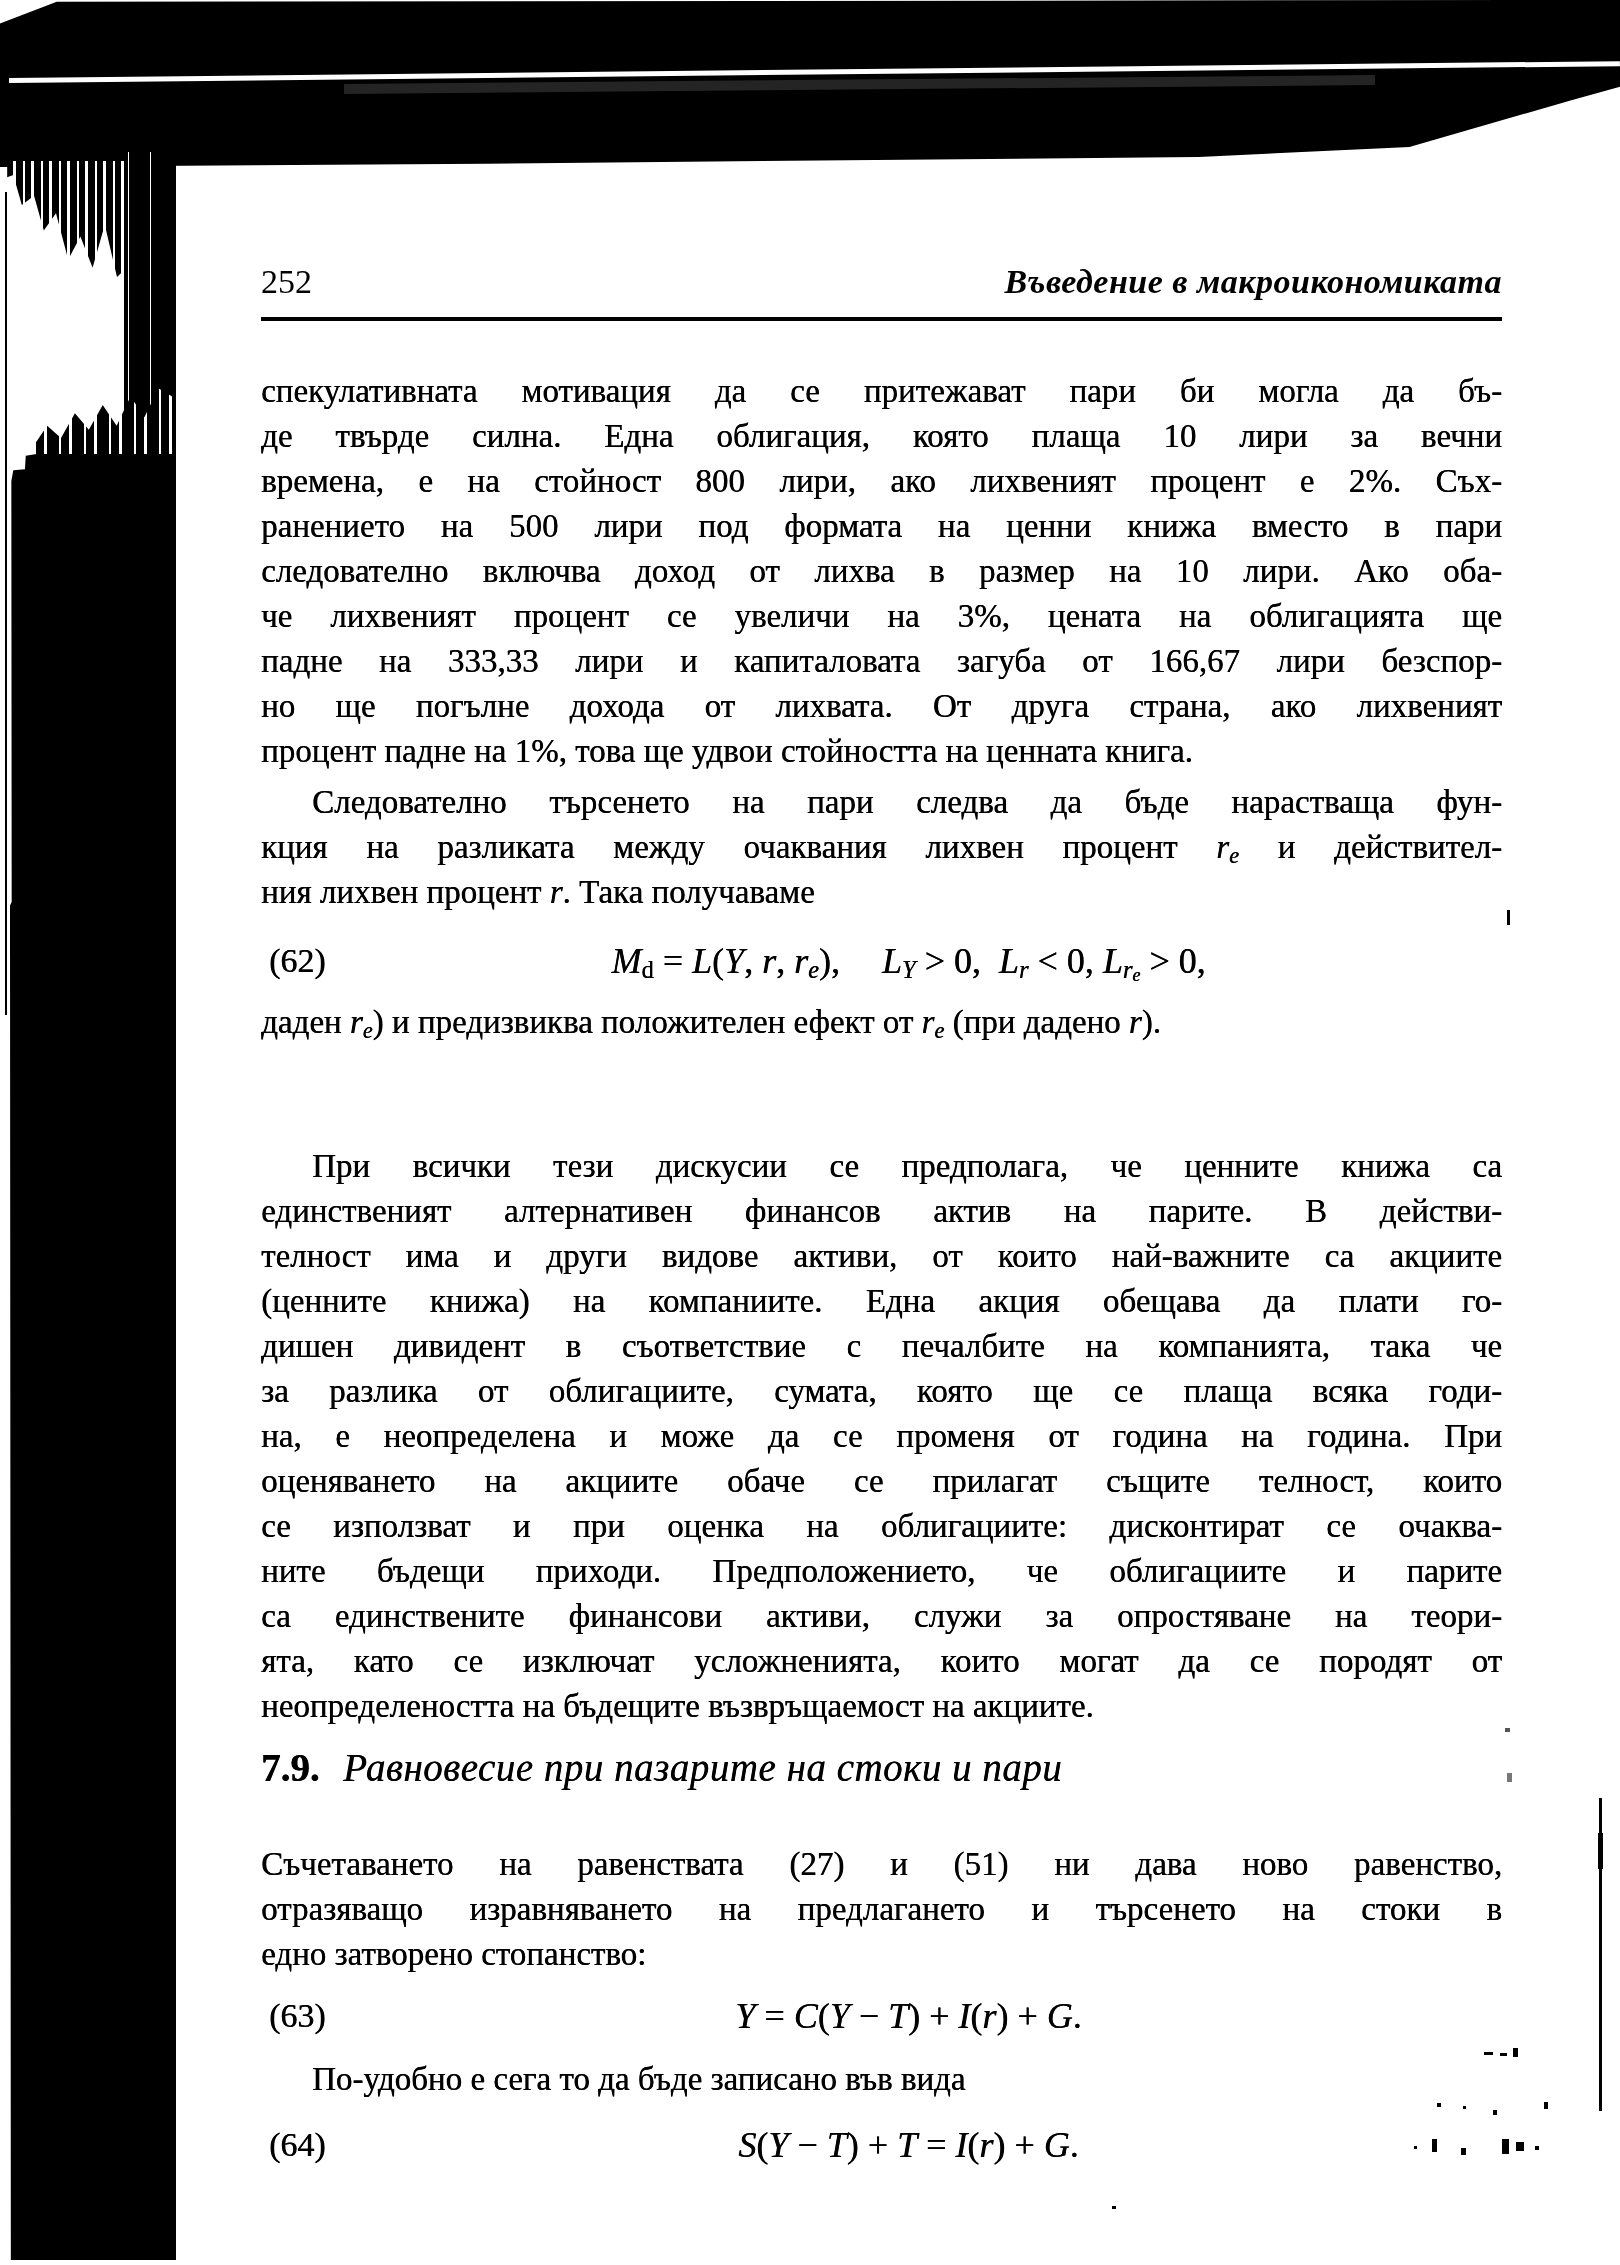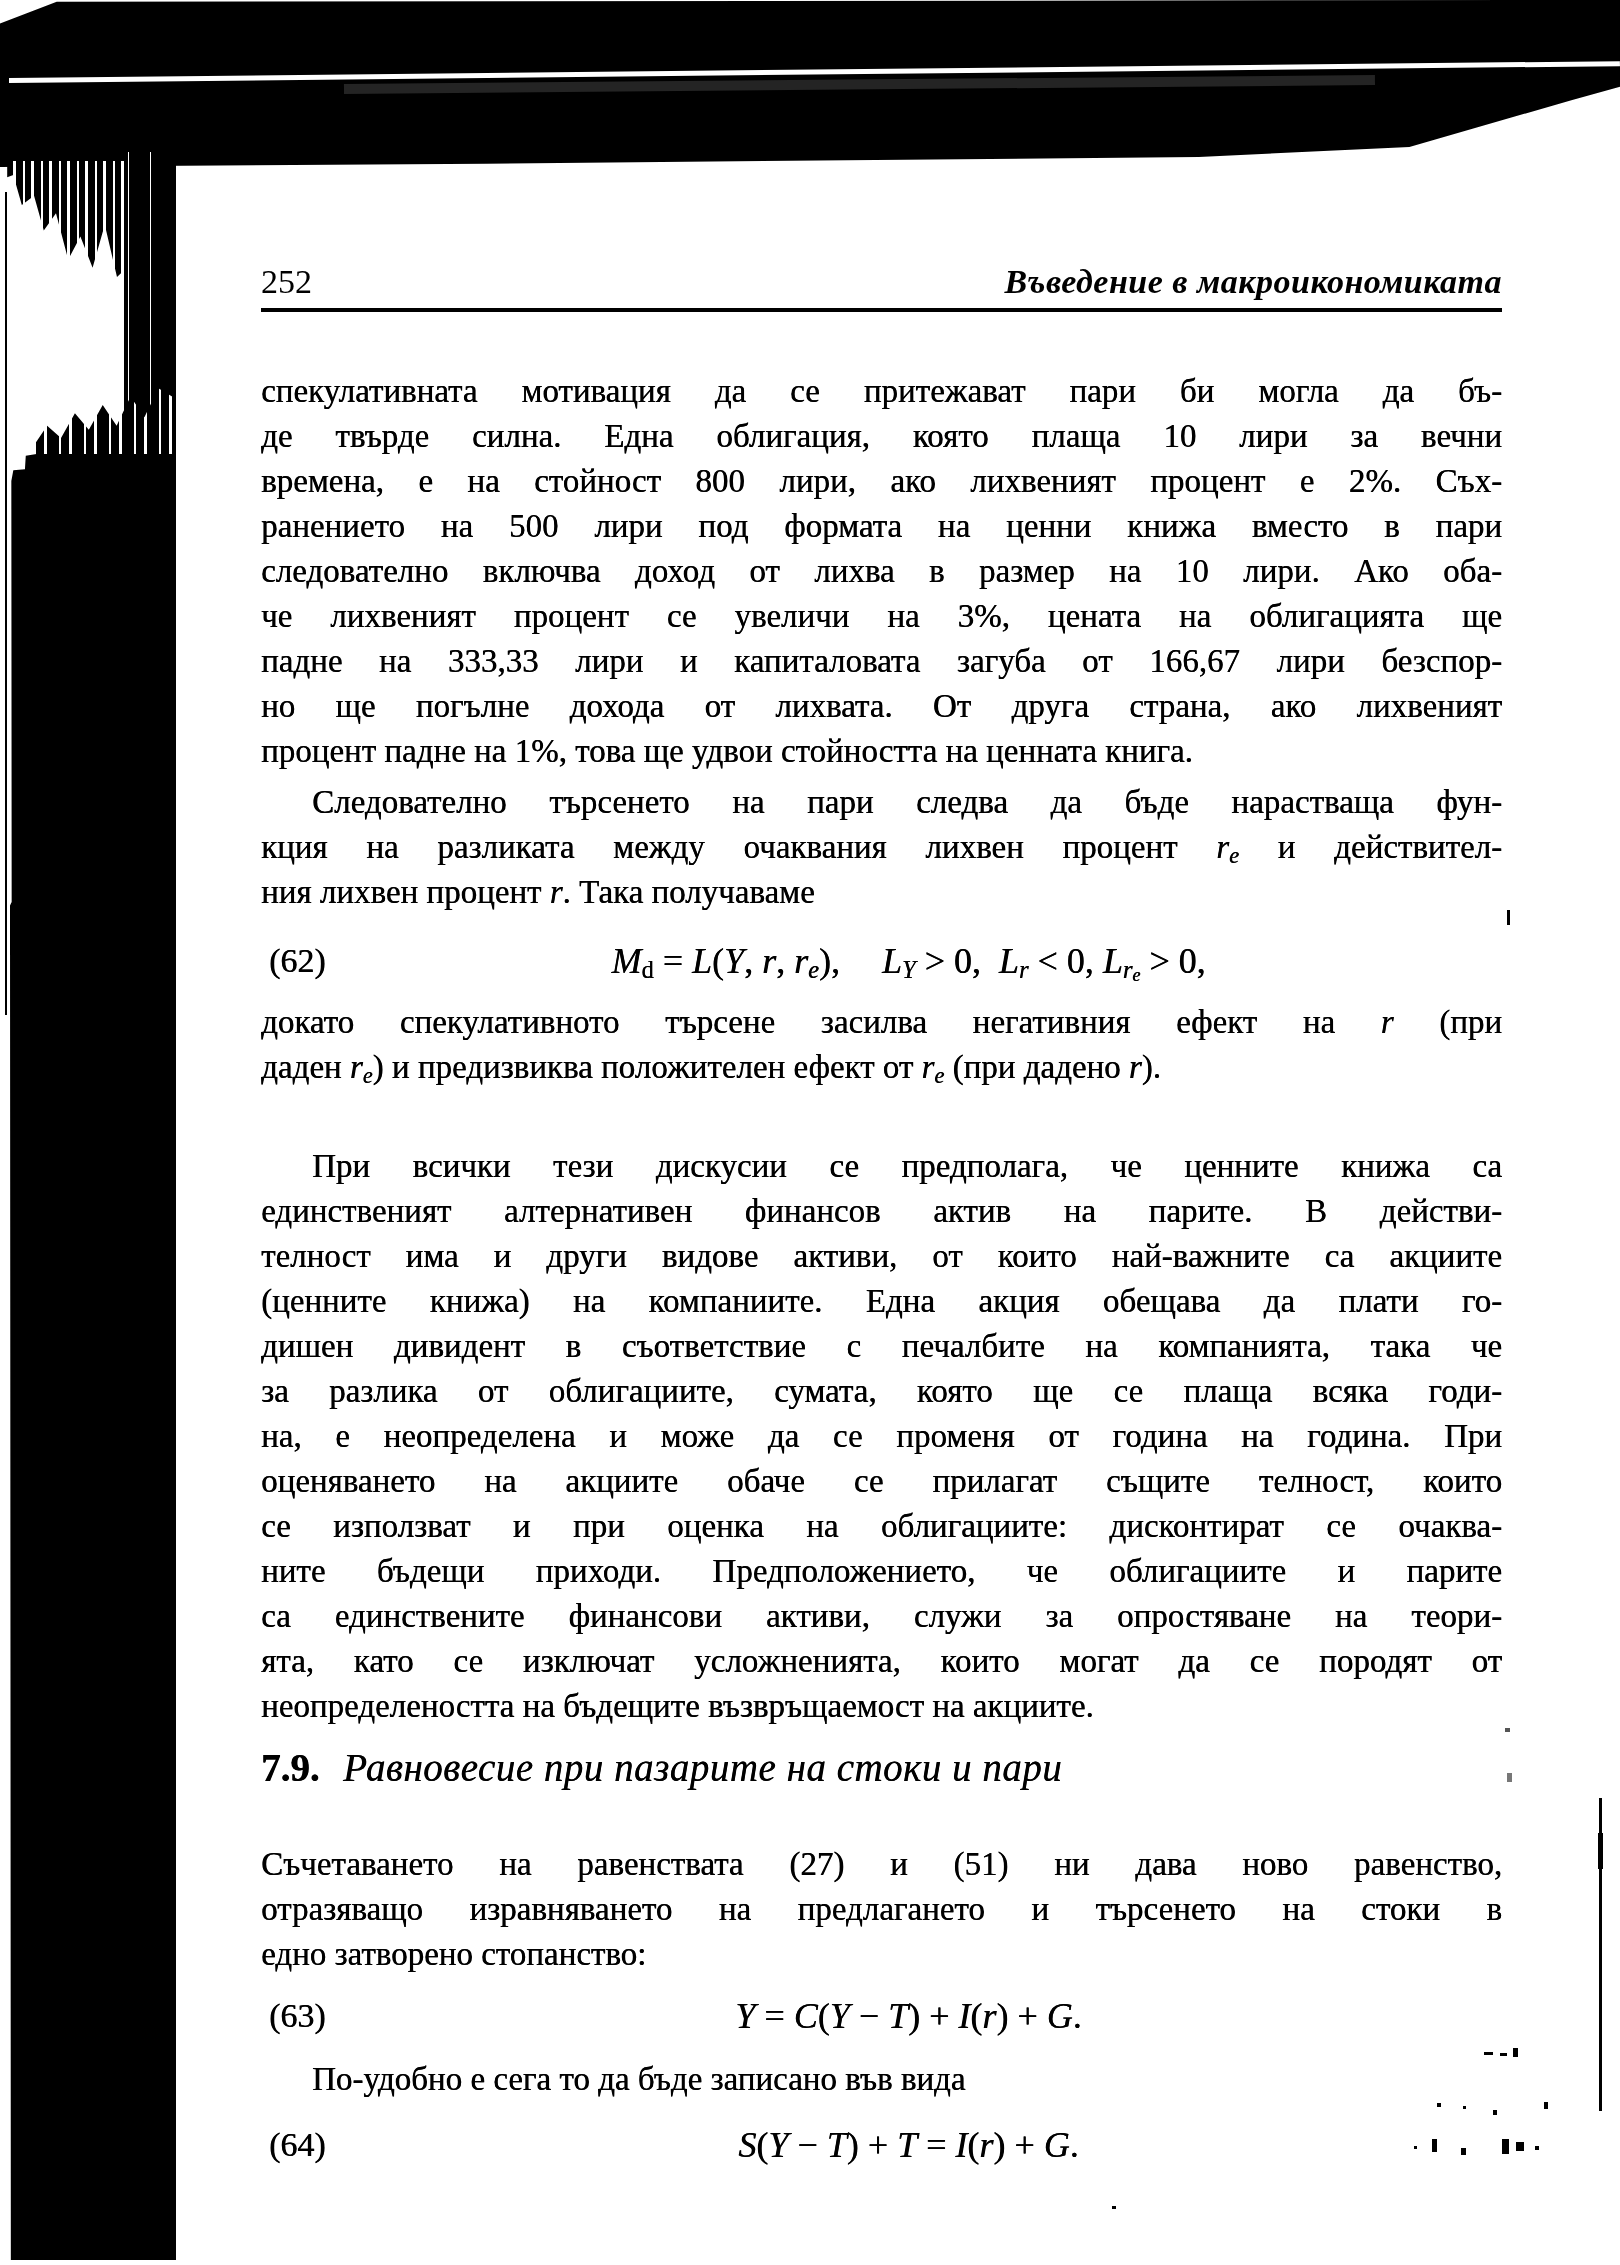--- a/index.html
+++ b/index.html
@@ -43,21 +43,21 @@
   .scan-edge-line{left:4.5px;top:192px;width:2.7px;height:823px;background:#000;}
   .scan-right-line{left:1599px;top:1798px;width:2.7px;height:313px;background:#000;}
   .scan-right-line-thick{left:1598px;top:1833px;width:5.4px;height:36px;background:#000;}
   .scan-tick{left:1507px;top:910px;width:2.7px;height:14.5px;background:#000;}
   .speck{position:absolute;background:#000;}
   
   .page-content{position:absolute;left:261px;top:0;width:1241px;}
   .pageheader{
     position:absolute;left:0;top:264px;width:100%;
     display:flex;justify-content:space-between;align-items:baseline;
-    padding-bottom:8px;border-bottom:4.5px solid #000;
+    padding-bottom:17px;border-bottom:4.5px solid #000;
   }
   .page-num{font-size:34px;line-height:36px;}
   .running-title{font-size:34px;line-height:36px;font-weight:bold;font-style:italic;letter-spacing:0.5px;}
   .para{position:absolute;left:0;width:100%;font-size:33px;}
   .line{height:45px;line-height:45px;text-align:justify;text-align-last:justify;white-space:nowrap;text-shadow:0.4px 0 0 currentColor;}
   .line{white-space:normal;}
   .line-last{text-align-last:left;}
   .line-ind{text-indent:51px;}
   .eq{position:absolute;left:0;width:100%;height:52px;line-height:52px;font-size:36px;}
   .eq-label{position:absolute;left:8px;top:0;font-size:34px;text-shadow:0.4px 0 0 currentColor;}
@@ -131,21 +131,20 @@
       <div class="line"><span class="t-tx">кция на разликата между очаквания лихвен процент </span><span class="t-vi">r</span><span class="t-sbi">e</span><span class="t-tx"> и действител-</span></div>
       <div class="line line-last"><span class="t-tx">ния лихвен процент </span><span class="t-vi">r</span><span class="t-tx">. Така получаваме</span></div>
     </div>
 
   <div class="eq" id="eq62">
       <span class="eq-label">(62)</span>
       <span class="eq-math"><span class="t-vi">M</span><span class="t-sb">d</span><span class="t-tx"> = </span><span class="t-vi">L</span><span class="t-tx">(</span><span class="t-vi">Y</span><span class="t-tx">, </span><span class="t-vi">r</span><span class="t-tx">, </span><span class="t-vi">r</span><span class="t-sbi">e</span><span class="t-tx">),</span><span class="t-gap"></span><span class="t-vi">L</span><span class="t-sbi">Y</span><span class="t-tx"> &gt; 0,&nbsp; </span><span class="t-vi">L</span><span class="t-sbi">r</span><span class="t-tx"> &lt; 0, </span><span class="t-vi">L</span><span class="t-sbi">r</span><span class="t-sb2i">e</span><span class="t-tx"> &gt; 0,</span></span>
     </div>
 
   <div class="para" id="p3">
-      <div class="line"><span class="t-tx">докато спекулативното търсене засилва негативния ефект на </span><span class="t-vi">r</span><span class="t-tx"> (при</span></div>
       <div class="line line-last"><span class="t-tx">даден </span><span class="t-vi">r</span><span class="t-sbi">e</span><span class="t-tx">) и предизвиква положителен ефект от </span><span class="t-vi">r</span><span class="t-sbi">e</span><span class="t-tx"> (при дадено </span><span class="t-vi">r</span><span class="t-tx">).</span></div>
     </div>
 
   <div class="para" id="p4">
       <div class="line line-ind"><span class="t-tx">При всички тези дискусии се предполага, че ценните книжа са</span></div>
       <div class="line"><span class="t-tx">единственият алтернативен финансов актив на парите. В действи-</span></div>
       <div class="line"><span class="t-tx">телност има и други видове активи, от които най-важните са акциите</span></div>
       <div class="line"><span class="t-tx">(ценните книжа) на компаниите. Една акция обещава да плати го-</span></div>
       <div class="line"><span class="t-tx">дишен дивидент в съответствие с печалбите на компанията, така че</span></div>
       <div class="line"><span class="t-tx">за разлика от облигациите, сумата, която ще се плаща всяка годи-</span></div>

